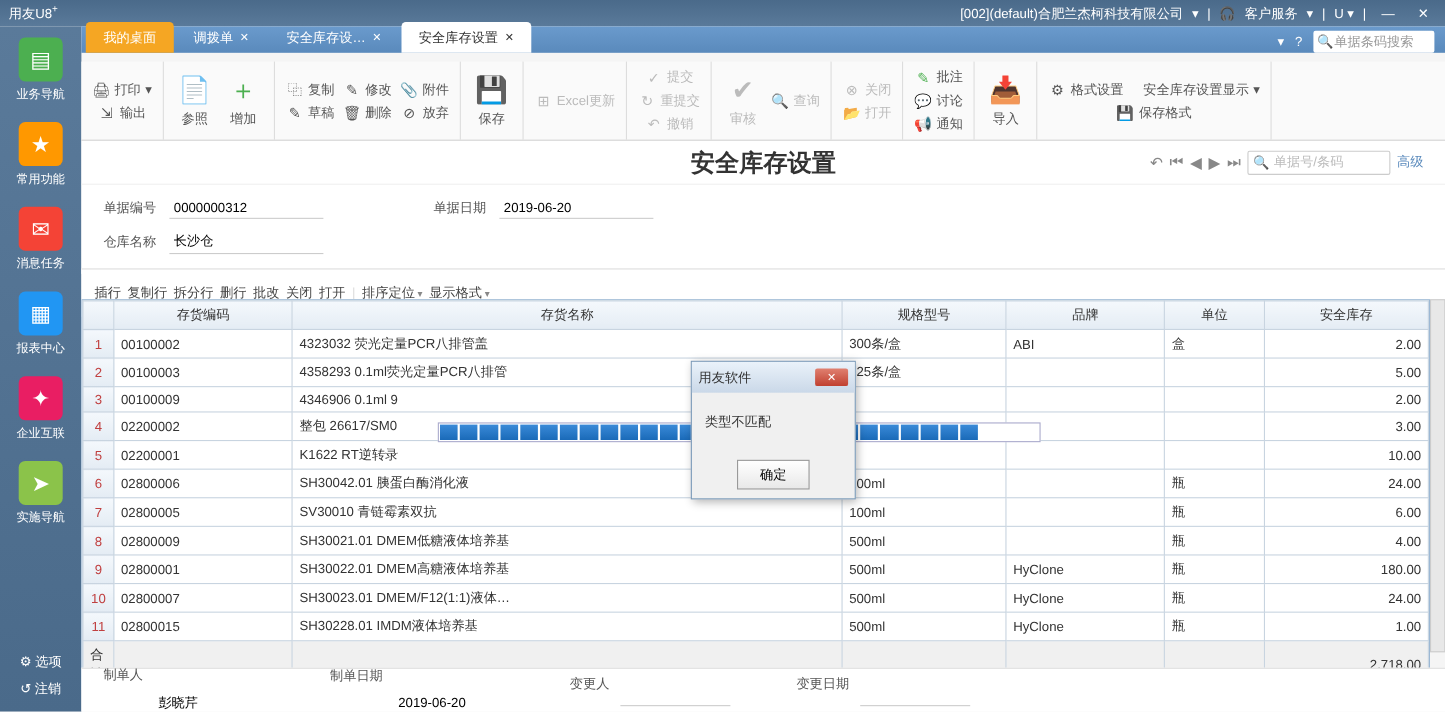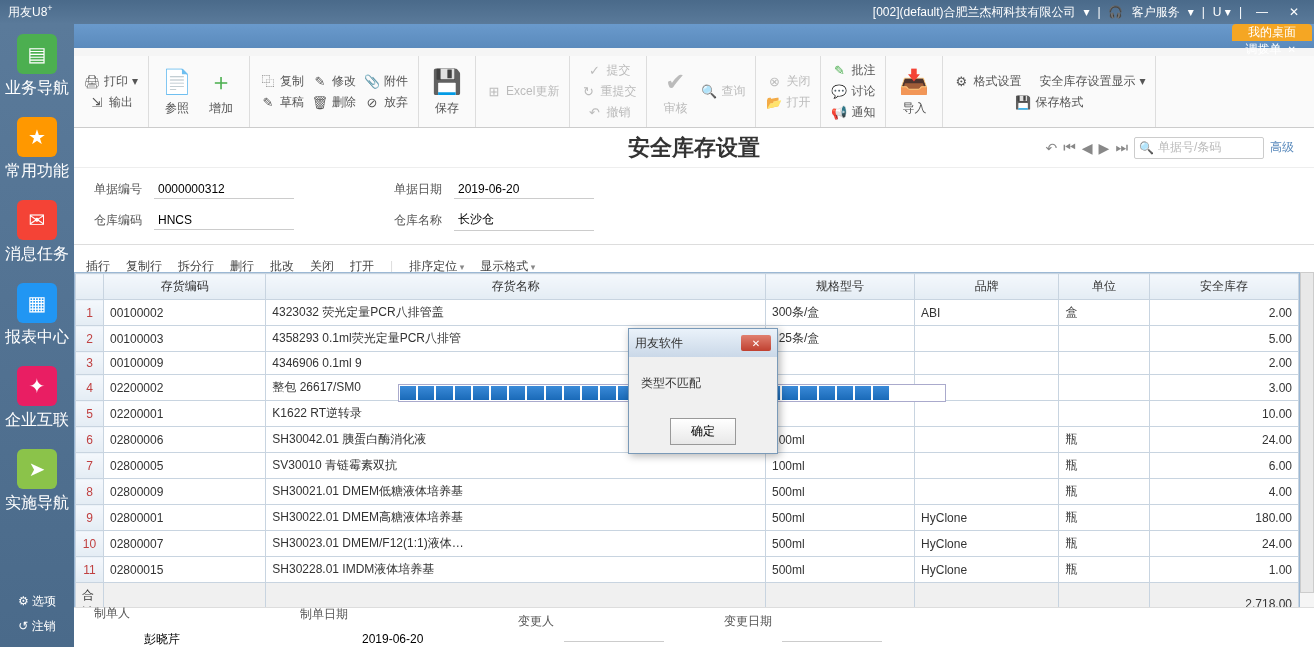--- a/index.html
+++ b/index.html
@@ -11,26 +11,26 @@
 .titlebar .sup { font-size: 9px; vertical-align: super; }
 .titlebar .spacer { flex: 1; }
 .titlebar .right-info { display: flex; align-items: center; gap: 8px; }
 .titlebar .right-info span { font-size: 12px; }
 .winbtn { width: 24px; height: 18px; display: inline-flex; align-items: center; justify-content: center; cursor: pointer; }
 
 
 .sidebar { position: absolute; left: 0; top: 24px; width: 74px; height: 623px; background: linear-gradient(#5a7a9a, #4a6a8a); color: #fff; text-align: center; padding-top: 10px; }
 .sidebar .item { margin-bottom: 18px; cursor: pointer; }
 .sidebar .icon { width: 40px; height: 40px; margin: 0 auto 4px; border-radius: 6px; display: flex; align-items: center; justify-content: center; font-size: 20px; }
-.sidebar .label { font-size: 16px; }
+.sidebar .label { font-size: 11px; }
 .sidebar .bottom { position: absolute; bottom: 8px; left: 0; right: 0; margin-top: 28px; }
 .sidebar .bottom div { padding: 4px 0; cursor: pointer; font-size: 12px; }
 
 
-.tabs { position: absolute; left: 74px; top: 24px; right: 0; height: 24px; background: linear-gradient(#6a9acc, #5a8abc); display: flex; align-items: flex-end; padding-left: 4px; flex-direction: column; }
+.tabs { position: absolute; left: 74px; top: 24px; right: 0; height: 24px; background: linear-gradient(#6a9acc, #5a8abc); display: flex; align-items: flex-end; padding-left: 4px; }
 .tab { height: 28px; padding: 0 16px; display: flex; align-items: center; color: #fff; cursor: pointer; border-radius: 4px 4px 0 0; margin-right: 2px; gap: 6px; }
 .tab.active-sub { background: #f5a623; color: #fff; }
 .tab.active { background: #fff; color: #333; }
 .tab .close { font-size: 10px; }
 .tabs .right { margin-left: auto; display: flex; align-items: center; gap: 10px; padding-right: 10px; color: #fff; }
 .searchbox { width: 110px; height: 20px; background: #fff; border-radius: 2px; display: flex; align-items: center; padding: 0 4px; color: #999; }
 
 
 .ribbon { position: absolute; left: 74px; top: 56px; right: 0; height: 72px; background: #fafafa; border-bottom: 1px solid #ccc; display: flex; align-items: center; }
 .ribbon .group { display: flex; align-items: center; height: 100%; border-right: 1px solid #ddd; padding: 0 6px; }
@@ -50,21 +50,21 @@
 .doc-search { width: 130px; height: 22px; border: 1px solid #ccc; border-radius: 2px; display: flex; align-items: center; padding: 0 4px; color: #bbb; gap: 4px; }
 .adv-link { color: #5a8abc; cursor: pointer; }
 
 .form-area { position: absolute; left: 74px; top: 168px; right: 0; background: #fff; padding: 12px 20px 8px; }
 .form-row { display: flex; margin-bottom: 10px; }
 .form-field { display: flex; align-items: center; width: 300px; }
 .form-field label { width: 60px; color: #555; }
 .form-field .val { border-bottom: 1px solid #ccc; min-width: 140px; padding: 2px 4px; color: #000000; }
 
 
-.inner-toolbar { position: absolute; left: 74px; top: 244px; right: 0; height: 44px; background: #fff; border-top: 1px solid #ddd; border-bottom: 1px solid #ddd; display: flex; align-items: center; padding: 0 12px; gap: 16px; color: #444; }
+.inner-toolbar { position: absolute; left: 74px; top: 244px; right: 0; height: 44px; background: #fff; border-top: 1px solid #ddd; border-bottom: 1px solid #ddd; display: flex; align-items: center; padding: 0 12px; gap: 6px; color: #444; }
 .inner-toolbar span { cursor: pointer; }
 .inner-toolbar .dd::after { content: " ▾"; font-size: 9px; color: #888; }
 
 
 .table-wrap { position: absolute; left: 74px; top: 272px; right: 14px; background: #fff; border: 1px solid #9cb8d4; }
 table { width: 100%; border-collapse: collapse; }
 th, td { border: 1px solid #c8d4e0; padding: 4px 6px; font-size: 12px; color: #333; height: 22px; }
 th { background: linear-gradient(#f4f8fc, #e4ecf4); font-weight: normal; text-align: center; }
 td.rownum { background: linear-gradient(#f4f8fc, #e4ecf4); text-align: center; color: #c04040; width: 28px; }
 td.num { text-align: right; }
@@ -331,24 +331,20 @@
         <label>单据编号</label>
         <div class="val">0000000312</div>
       </div>
     <div class="form-field">
         <label>单据日期</label>
         <div class="val">2019-06-20</div>
       </div>
   </div>
   <div class="form-row">
     <div class="form-field">
-        <label>仓库编码</label>
-        <div class="val">HNCS</div>
-      </div>
-    <div class="form-field">
         <label>仓库名称</label>
         <div class="val">长沙仓</div>
       </div>
   </div>
 </div>
 
 <div class="inner-toolbar">
   <span>插行</span>
   <span>复制行</span>
   <span>拆分行</span>

